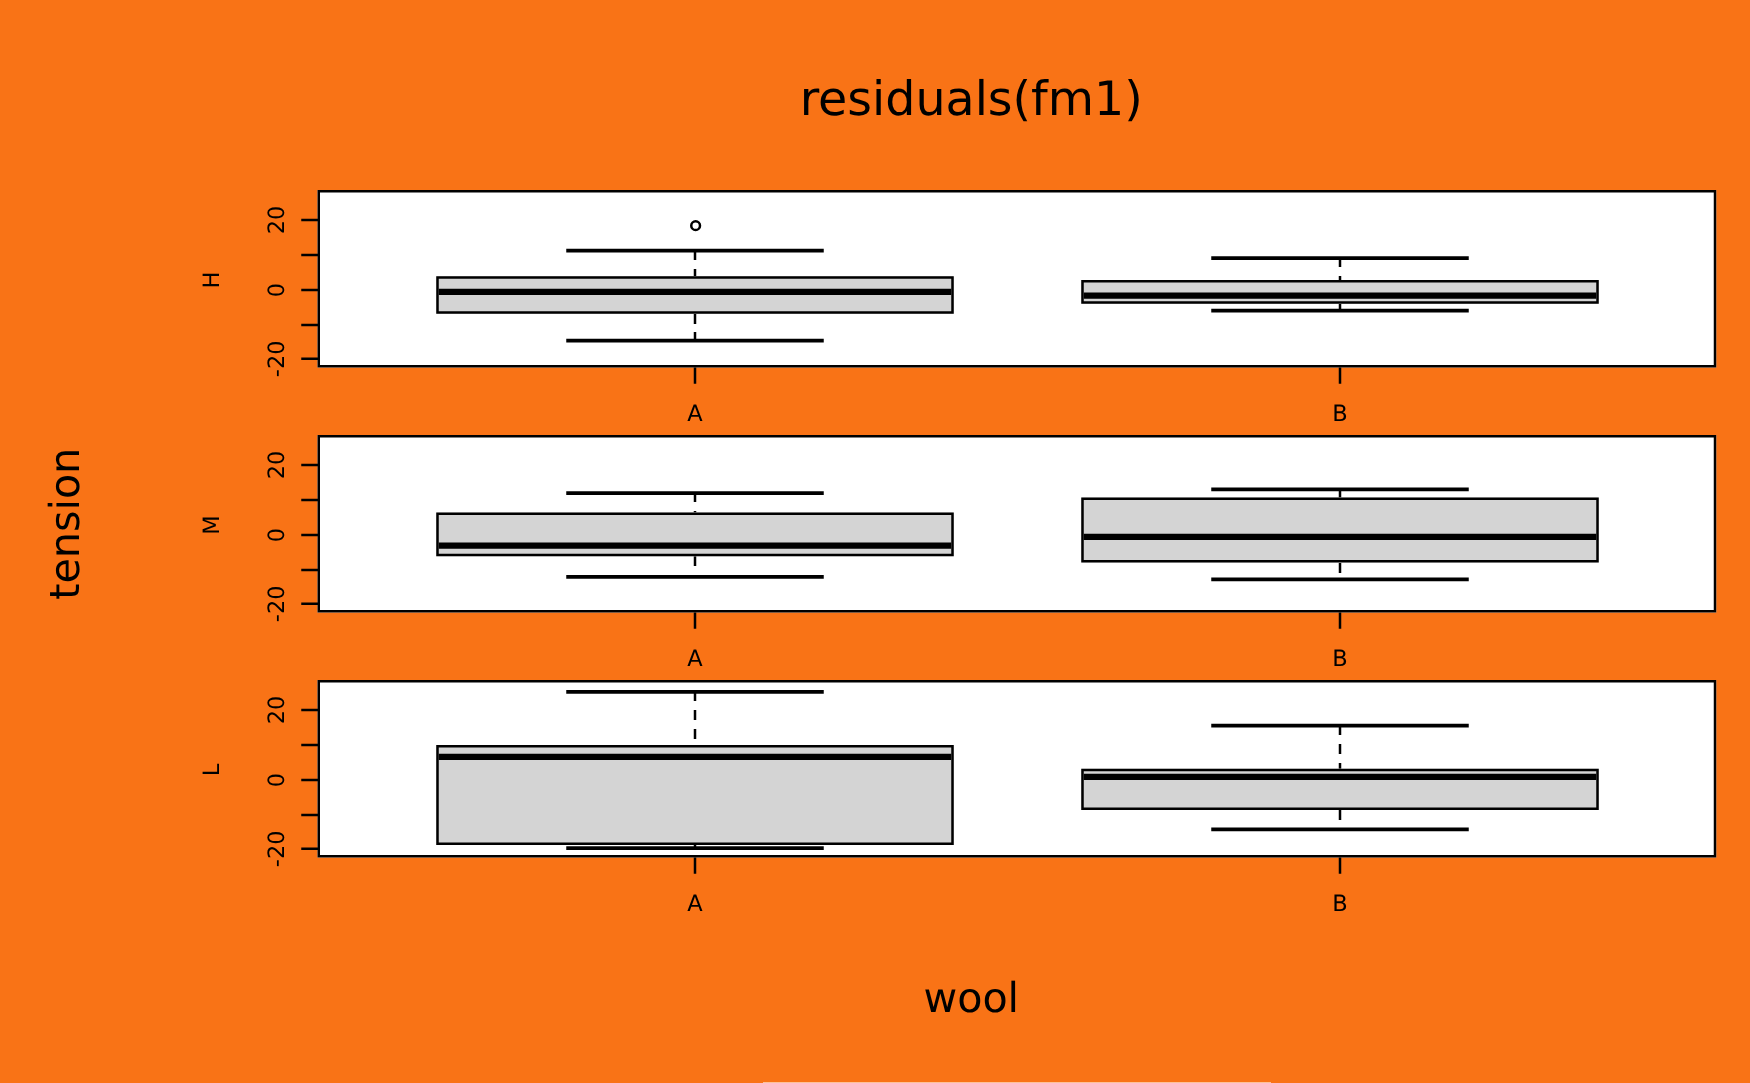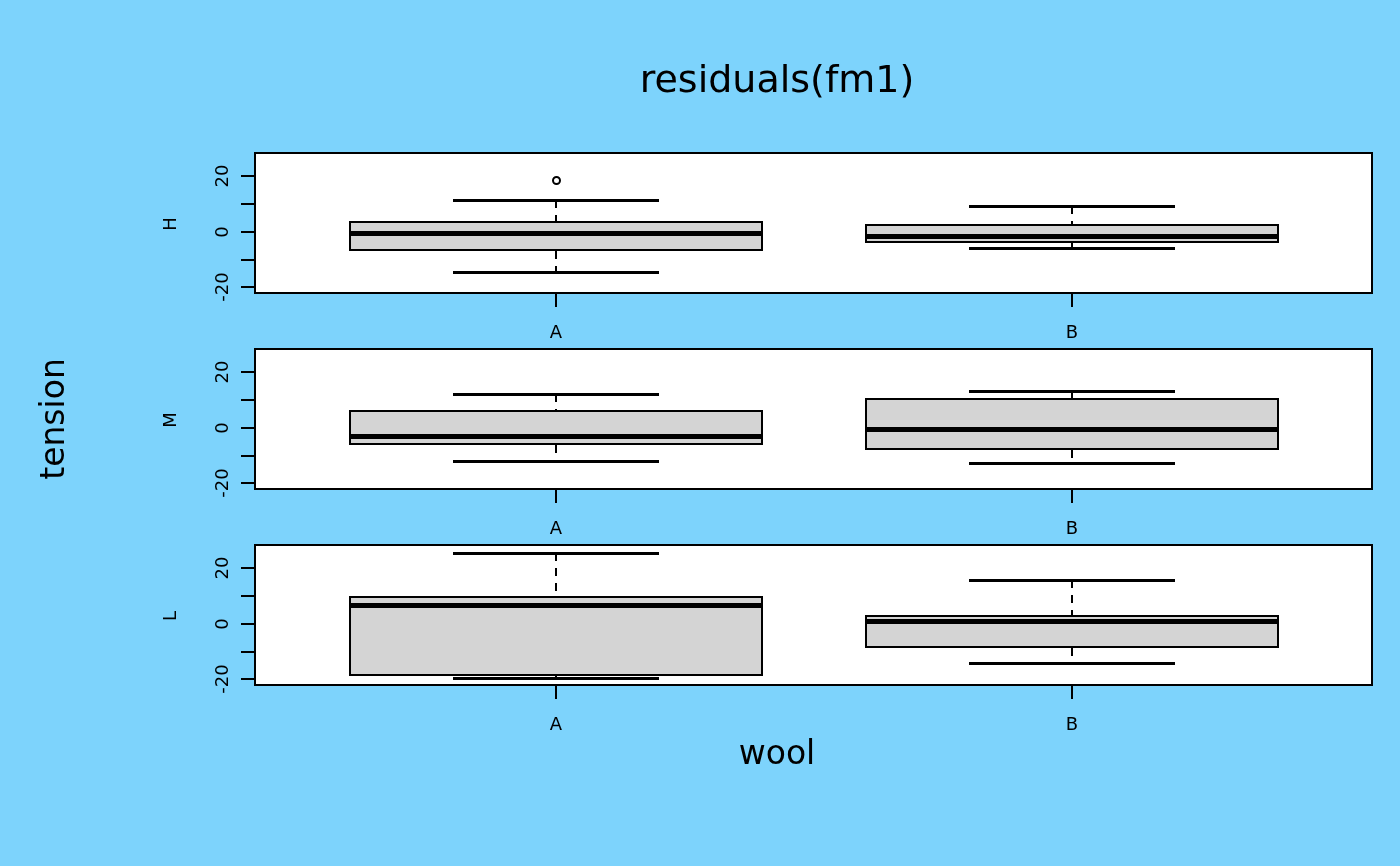--- a/index.html
+++ b/index.html
@@ -1,17 +1,17 @@
 <!DOCTYPE html>
 <html><head>
 <meta charset="utf-8">
 <style>
   html,body{margin:0;padding:0;background:#ffffff;}
   #figure{
-    position:relative;width:1400px;height:866px;background:#7dd3fc;
+    position:relative;width:1400px;height:866px;background:#f97316;
     font-family:"DejaVu Sans","Liberation Sans",sans-serif;color:#000;
     overflow:hidden;
   }
   .lbl{position:absolute;white-space:nowrap;color:#000;line-height:1;}
   .center{transform:translate(-50%,-50%);}
   .rot{transform:translate(-50%,-50%) rotate(-90deg);}
   #chart-title{font-size:38px;}
   .axis-label{font-size:33px;}
   .tick-label{font-size:18px;}
   .strip-label{font-size:18px;}
@@ -23,21 +23,21 @@
   .dash{position:absolute;background:repeating-linear-gradient(180deg,#000 0 8px,transparent 8px 15px);}
   .outlier{position:absolute;width:9px;height:9px;border:2px solid #000;border-radius:50%;
     background:transparent;box-sizing:border-box;}
 </style>
 </head>
 <body>
 
 <div id="figure">
   <div id="chart-title" class="lbl center" style="left:777px;top:79px;">residuals(fm1)</div>
   <div class="lbl rot axis-label" style="left:52px;top:419px;">tension</div>
-  <div class="lbl center axis-label" style="left:777px;top:752px;text-align:right;">wool</div>
+  <div class="lbl center axis-label" style="left:777px;top:798px;text-align:right;">wool</div>
   <div id="plot-area"></div>
 <div class="panel" style="left: 254px; top: 152px; width: 1119px; height: 142px;"></div>
     <div class="lbl rot strip-label" style="left: 170px; top: 224px;">H</div>
     <div class="hline" style="left: 241px; top: 174.878px; width: 14px; height: 2px;"></div>
     <div class="hline" style="left: 241px; top: 202.778px; width: 14px; height: 2px;"></div>
     <div class="hline" style="left: 241px; top: 230.678px; width: 14px; height: 2px;"></div>
     <div class="hline" style="left: 241px; top: 258.578px; width: 14px; height: 2px;"></div>
     <div class="hline" style="left: 241px; top: 286.478px; width: 14px; height: 2px;"></div>
     <div class="lbl rot tick-label" style="left: 222px; top: 175.878px;">20</div>
     <div class="lbl rot tick-label" style="left: 222px; top: 231.678px;">0</div>

